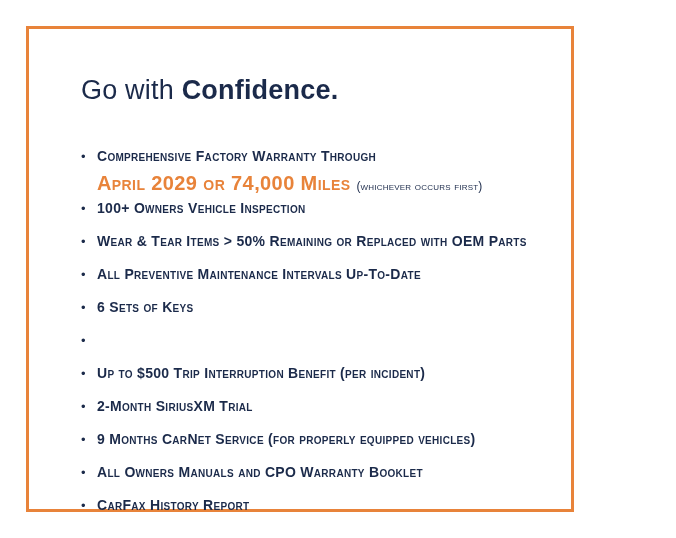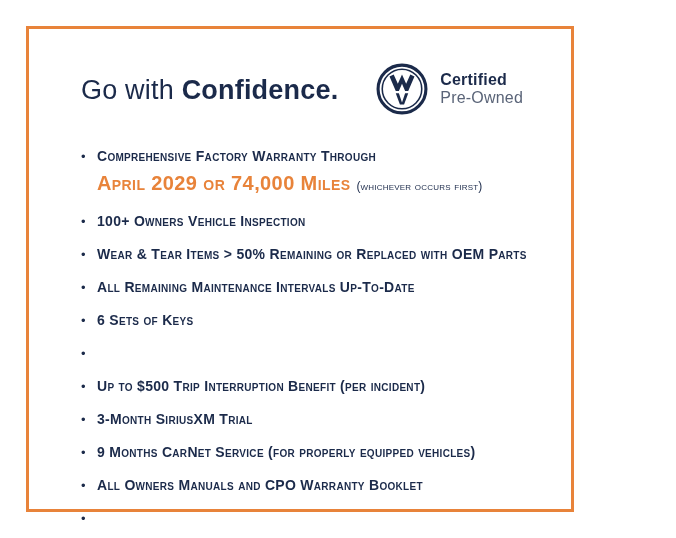--- a/index.html
+++ b/index.html
@@ -91,21 +91,21 @@
     color: #1b2a4a;
     font-size: 14px;
     font-weight: 700;
     font-variant: small-caps;
     letter-spacing: 0.3px;
     line-height: 18px;
   }
   .warranty-line {
     margin-left: 16px;
     margin-top: 2px;
-    margin-bottom: 17px;
+    margin-bottom: 4px;
     white-space: nowrap;
   }
   .warranty-main {
     color: #e8833a;
     font-size: 20px;
     font-weight: 700;
     font-variant: small-caps;
     letter-spacing: 0.4px;
   }
   .warranty-note {
@@ -121,33 +121,20 @@
 </head>
 <body>
 
 <div class="card">
 
   <div class="header">
     <div class="headline">
       <span class="light">Go with </span><span class="bold">Confidence.</span>
     </div>
 
-    <div class="vw-block">
-      <span class="vw-logo">
-        <svg viewBox="0 0 100 100" width="52" height="52" aria-hidden="true">
-          <circle cx="50" cy="50" r="46" fill="none" stroke="#1b2a4a" stroke-width="6"></circle>
-          <circle cx="50" cy="50" r="38" fill="none" stroke="#1b2a4a" stroke-width="3"></circle>
-          <path d="M50 22 L58 40 L66 22 L74 26 L62 54 L56 54 L50 40 L44 54 L38 54 L26 26 L34 22 L42 40 Z M38 58 L44 58 L50 76 L56 58 L62 58 L54 80 L46 80 Z" fill="#1b2a4a"></path>
-        </svg>
-      </span>
-      <span class="vw-text">
-        <div class="certified">Certified</div>
-        <div class="cpo">Pre-Owned</div>
-      </span>
-    </div>
   </div>
 
   <div class="list">
 
     <div class="bullet-row first-row">
       <span class="dot">•</span>
       <span class="txt">Comprehensive Factory Warranty Through</span>
     </div>
 
     <div class="warranty-line">
@@ -157,43 +144,44 @@
     <div class="bullet-row">
       <span class="dot">•</span>
       <span class="txt">100+ Owners Vehicle Inspection</span>
     </div>
     <div class="bullet-row">
       <span class="dot">•</span>
       <span class="txt">Wear &amp; Tear Items &gt; 50% Remaining or Replaced with OEM Parts</span>
     </div>
     <div class="bullet-row">
       <span class="dot">•</span>
-      <span class="txt">All Remaining Maintenance Intervals Up-To-Date</span>
+      <span class="txt">All Preventive Maintenance Intervals Up-To-Date</span>
     </div>
     <div class="bullet-row">
       <span class="dot">•</span>
       <span class="txt">6 Sets of Keys</span>
     </div>
     <div class="bullet-row">
       <span class="dot">•</span>
     </div>
     <div class="bullet-row">
       <span class="dot">•</span>
       <span class="txt">Up to $500 Trip Interruption Benefit (per incident)</span>
     </div>
     <div class="bullet-row">
       <span class="dot">•</span>
-      <span class="txt">3-Month SiriusXM Trial</span>
+      <span class="txt">2-Month SiriusXM Trial</span>
     </div>
     <div class="bullet-row">
       <span class="dot">•</span>
       <span class="txt">9 Months CarNet Service (for properly equipped vehicles)</span>
     </div>
     <div class="bullet-row">
       <span class="dot">•</span>
       <span class="txt">All Owners Manuals and CPO Warranty Booklet</span>
     </div>
     <div class="bullet-row">
       <span class="dot">•</span>
+      <span class="txt">CarFax History Report</span>
     </div>
 
   </div>
 </div>
 
 </body></html>

